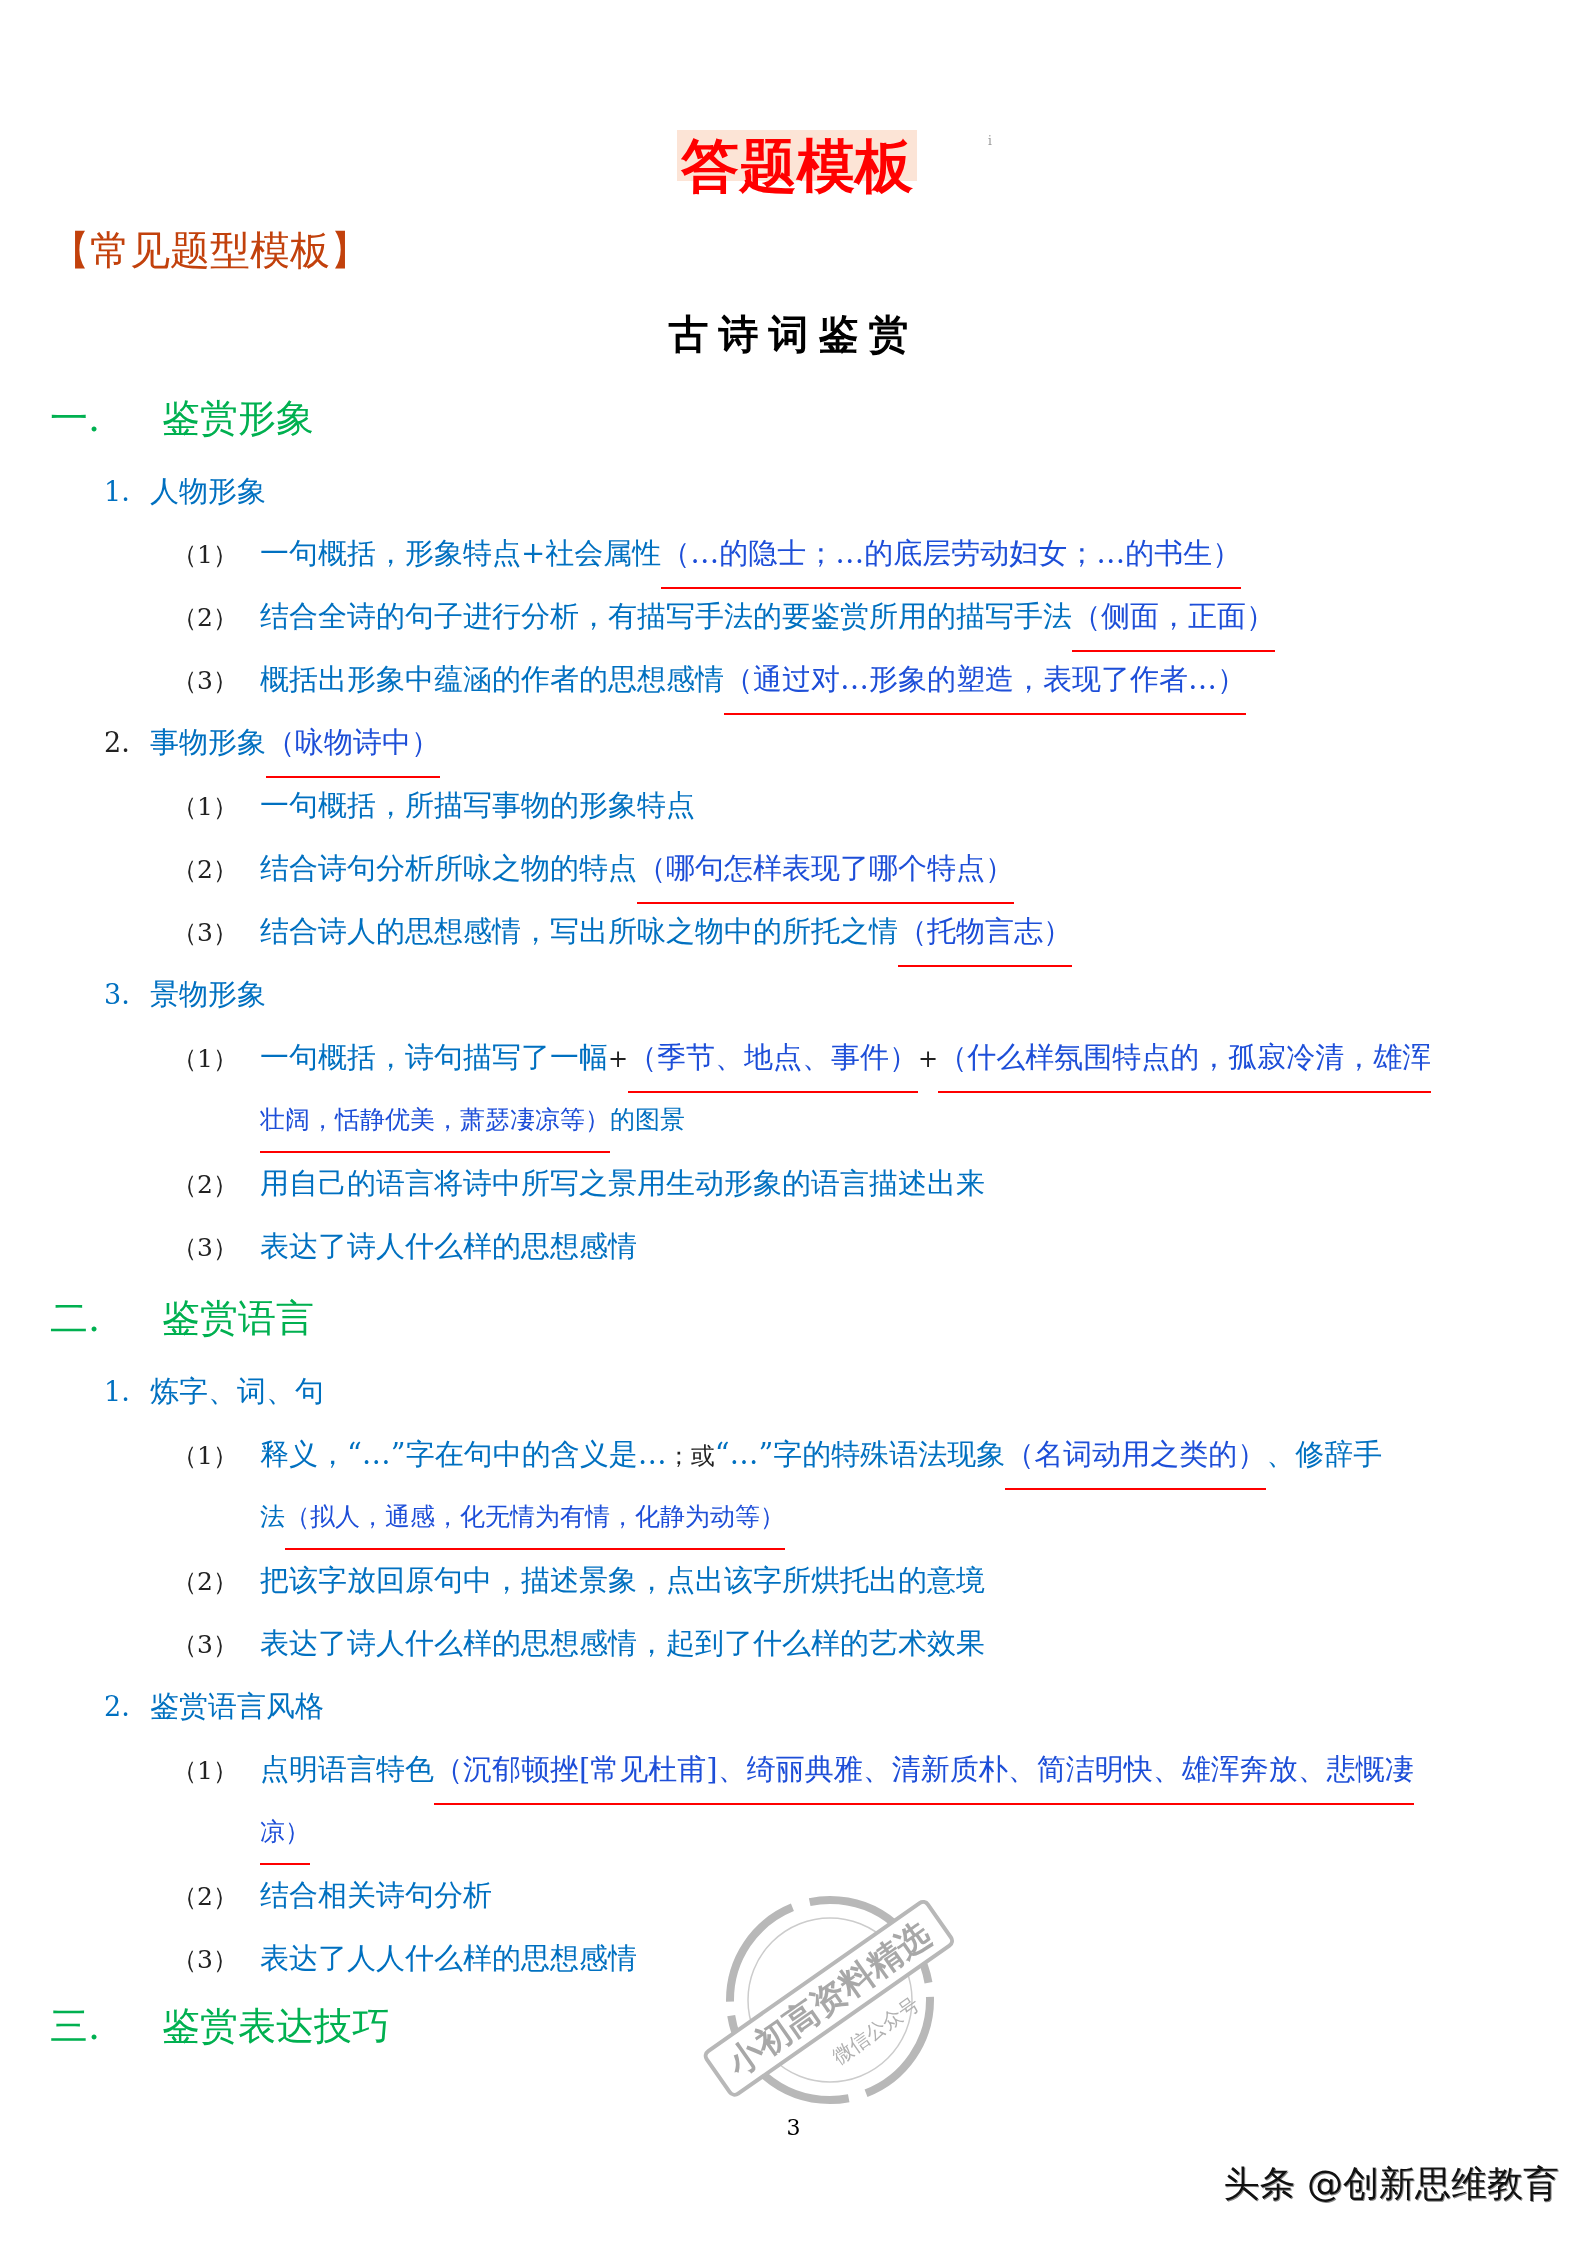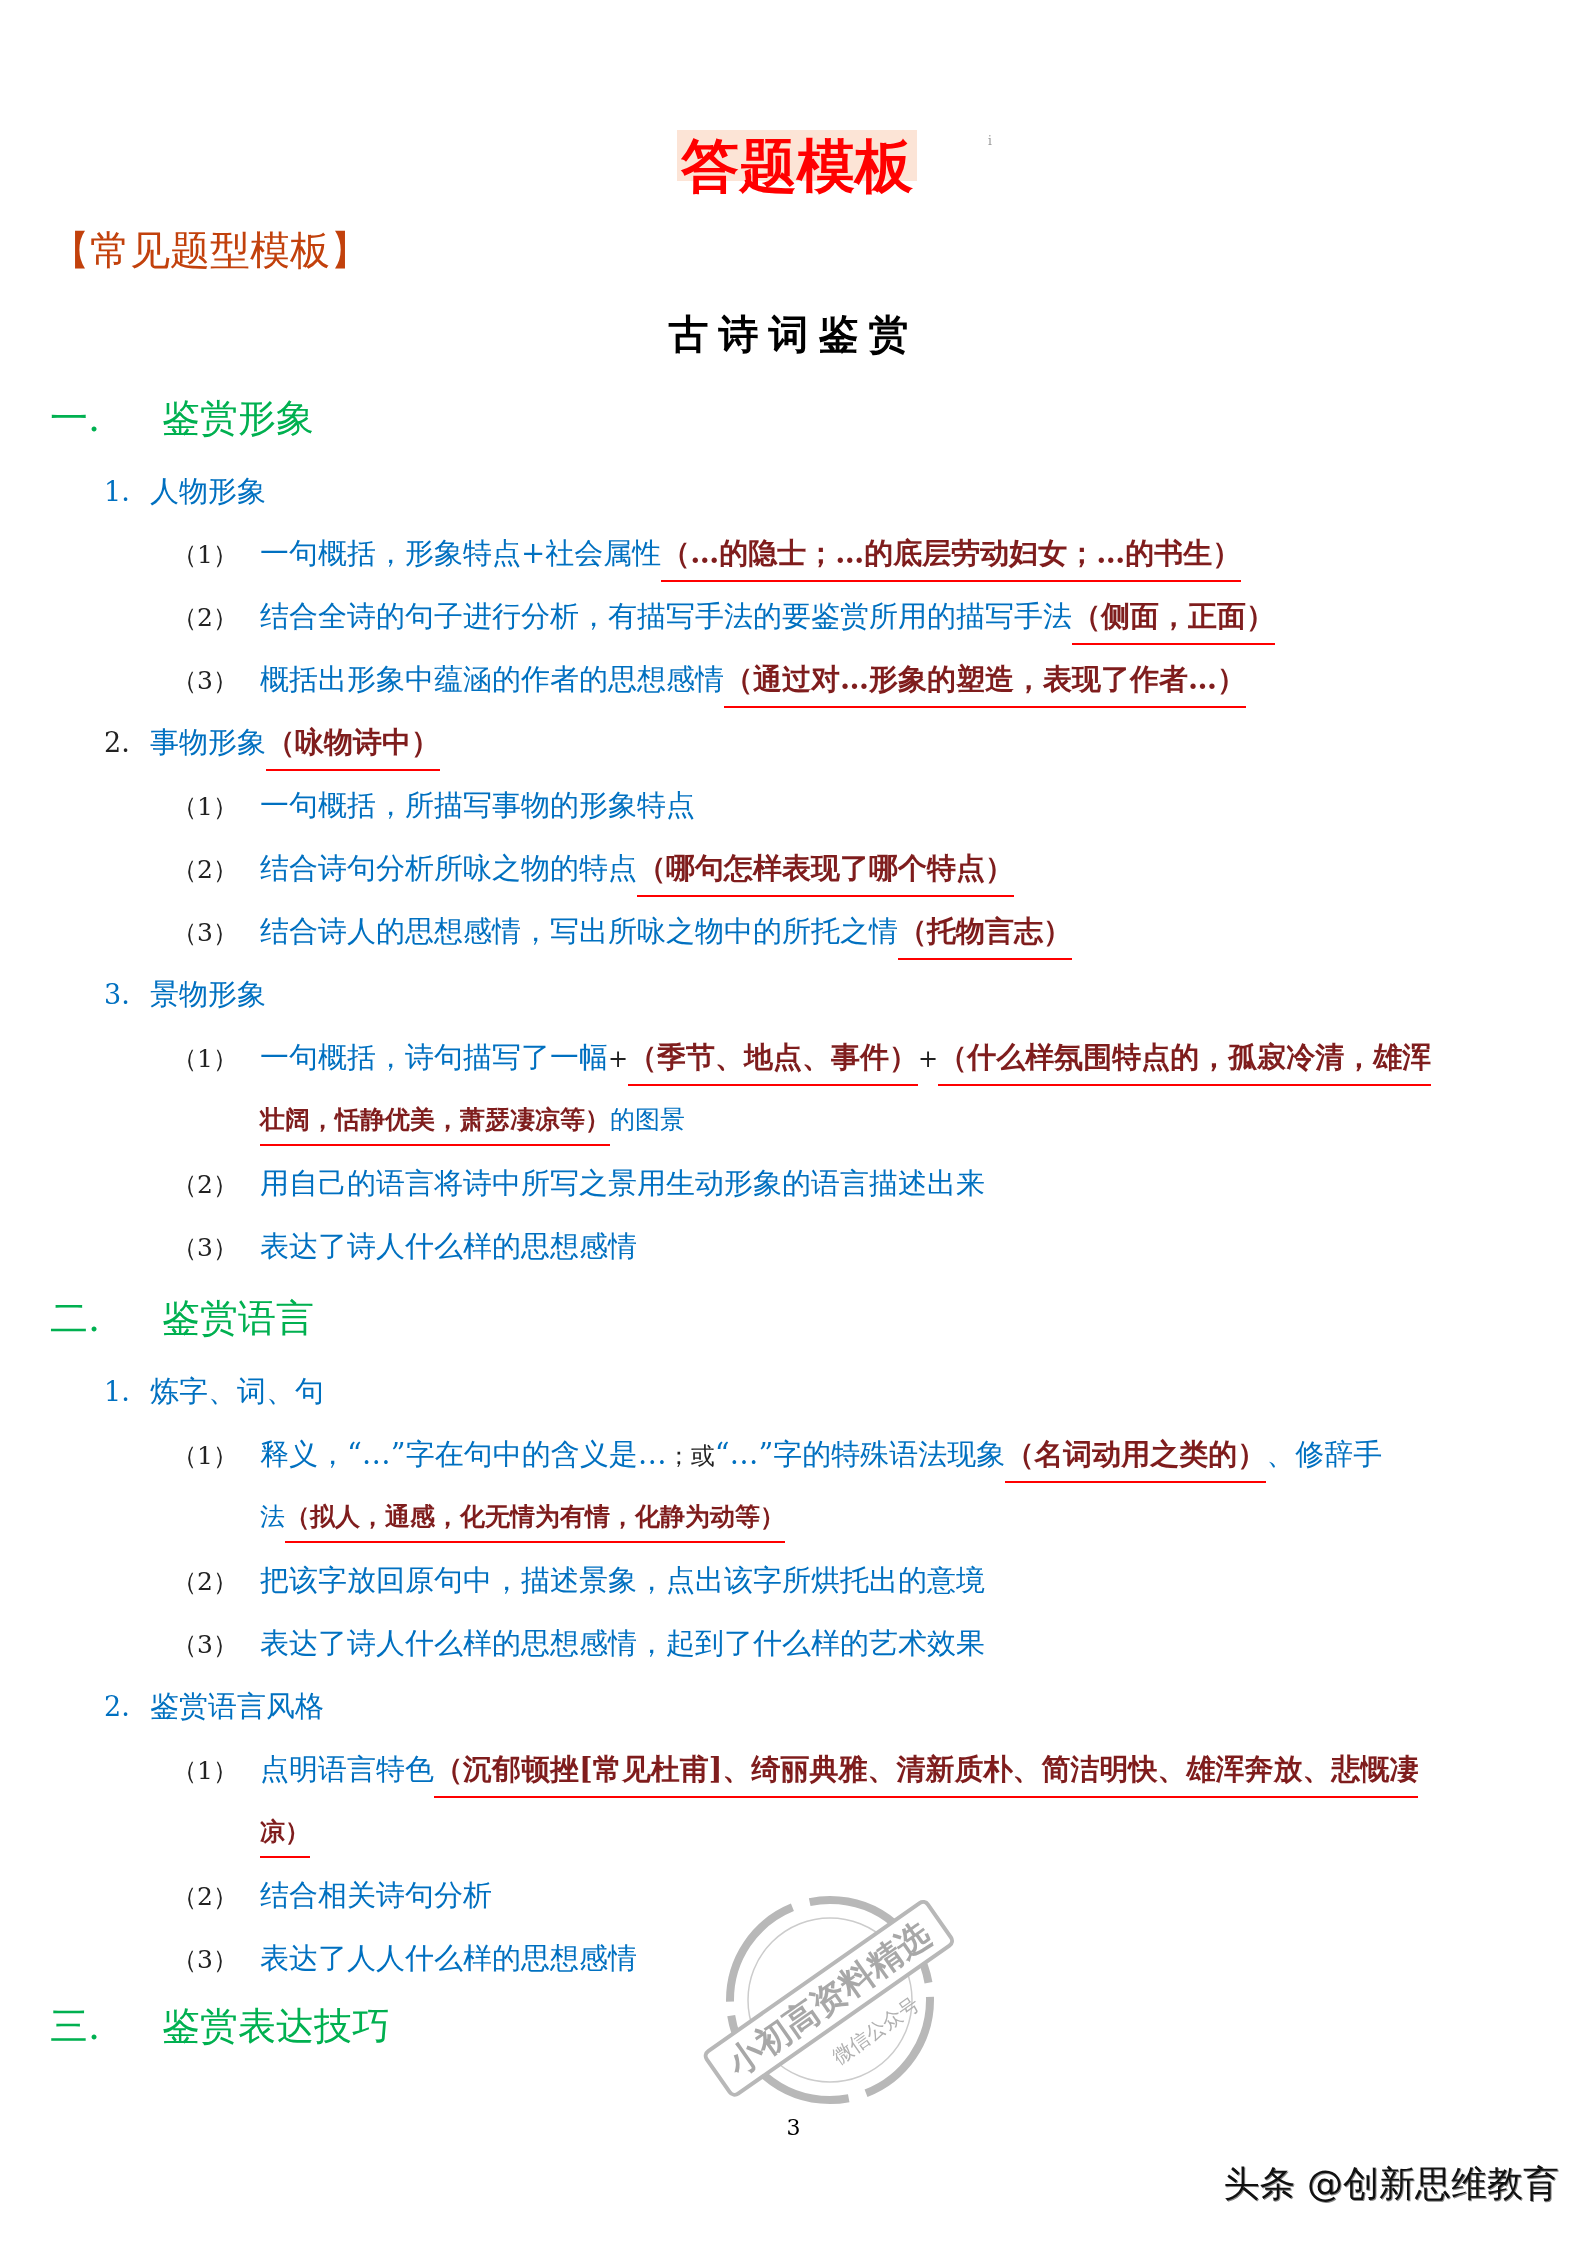--- a/index.html
+++ b/index.html
@@ -12,21 +12,21 @@
   .section-heading { left:50px; top:222px; color:#c2410c; font-size:40px; line-height:56px; }
   .subtitle { left:0; width:1587px; top:306px; text-align:center; color:#000;
               font-size:40px; line-height:56px; letter-spacing:10px; font-weight:bold; }
   .h1 { color:#00b050; font-size:38px; line-height:52px; }
   .h1 .num { display:inline-block; width:112px; }
   .h2 { color:#0070c0; font-size:29px; line-height:42px; }
   .h2 .num { display:inline-block; width:46px; color:#0070c0; font-size:27px; }
   .h2 .num.dark { color:#222; }
   .item { color:#0070c0; font-size:29px; line-height:42px; }
   .item .num { display:inline-block; width:88px; color:#222; font-size:25px; }
-  .red { color:#7f1d1d; border-bottom:2px solid #ff0000; padding-bottom:10px;font-weight:bold; }
+  .red { color:#1d4ed8; border-bottom:2px solid #ff0000; padding-bottom:17px; }
   .plain-dark { color:#222; font-size:24px; }
   .cont { color:#0070c0; font-size:25px; line-height:42px; }
   .page-number { left:0; width:1587px; top:2115px; text-align:center; color:#000; font-size:22px; }
   .footer { right:28px; top:2160px; color:#111; font-size:36px; font-family:"DejaVu Sans","Liberation Sans",sans-serif;
             text-shadow:1px 1px 0 #888;margin-left:42px; }
   .stamp { left:700px; top:1880px; width:260px; height:230px; }
 </style>
 </head>
 <body>
 

